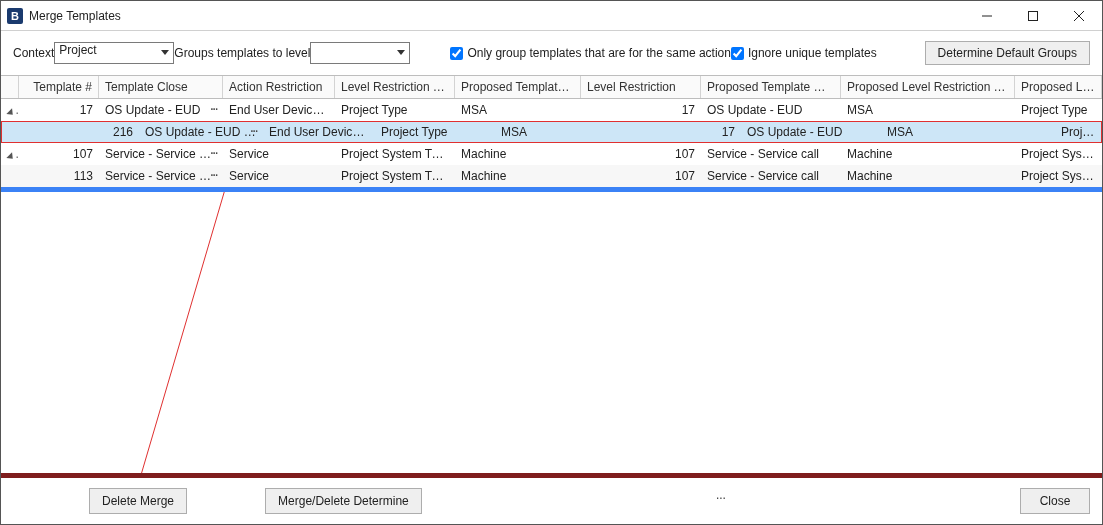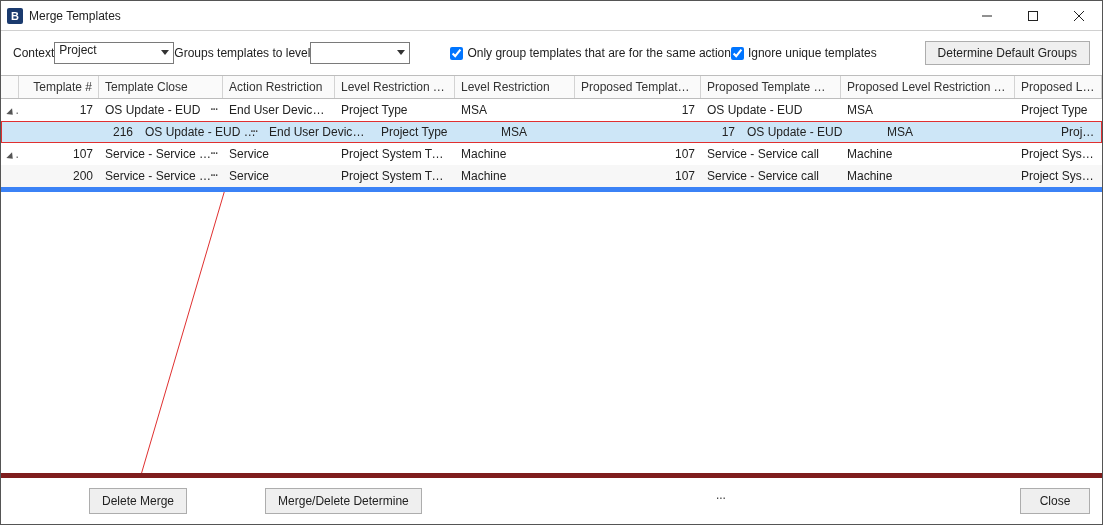--- a/index.html
+++ b/index.html
@@ -127,22 +127,22 @@
     </div>
   </div>
 
   <div class="grid">
     <div class="grid-header">
       <div class="gh c-expander"></div>
       <div class="gh c-num">Template #</div>
       <div class="gh c-name">Template Close</div>
       <div class="gh c-action">Action Restriction</div>
       <div class="gh c-lrt">Level Restriction Type</div>
+      <div class="gh c-pnum">Proposed Template #</div>
       <div class="gh c-lr">Level Restriction</div>
-      <div class="gh c-pnum">Proposed Template #</div>
       <div class="gh c-pname">Proposed Template Name</div>
       <div class="gh c-plrt">Proposed Level Restriction Type</div>
       <div class="gh c-plr">Proposed Level Restriction</div>
     </div>
     <div class="grid-body" id="grid-body">
 
     <div class="grid-row">
           <div class="gc c-expander"><span class="tri-down"></span></div>
           <div class="gc c-num">17</div>
           <div class="gc c-name"><span>OS Update - EUD</span><span class="ellips-btn">···</span></div>
@@ -173,21 +173,21 @@
           <div class="gc c-action">Service</div>
           <div class="gc c-lrt">Project System Type</div>
           <div class="gc c-lr">Machine</div>
           <div class="gc c-pnum">107</div>
           <div class="gc c-pname">Service - Service call</div>
           <div class="gc c-plrt">Machine</div>
           <div class="gc c-plr">Project System Type</div>
         </div>
         <div class="grid-row">
           <div class="gc c-expander"></div>
-          <div class="gc c-num">200</div>
+          <div class="gc c-num">113</div>
           <div class="gc c-name"><span>Service - Service call (C</span><span class="ellips-btn">···</span></div>
           <div class="gc c-action">Service</div>
           <div class="gc c-lrt">Project System Type</div>
           <div class="gc c-lr">Machine</div>
           <div class="gc c-pnum">107</div>
           <div class="gc c-pname">Service - Service call</div>
           <div class="gc c-plrt">Machine</div>
           <div class="gc c-plr">Project System Type</div>
         </div>
       </div>

